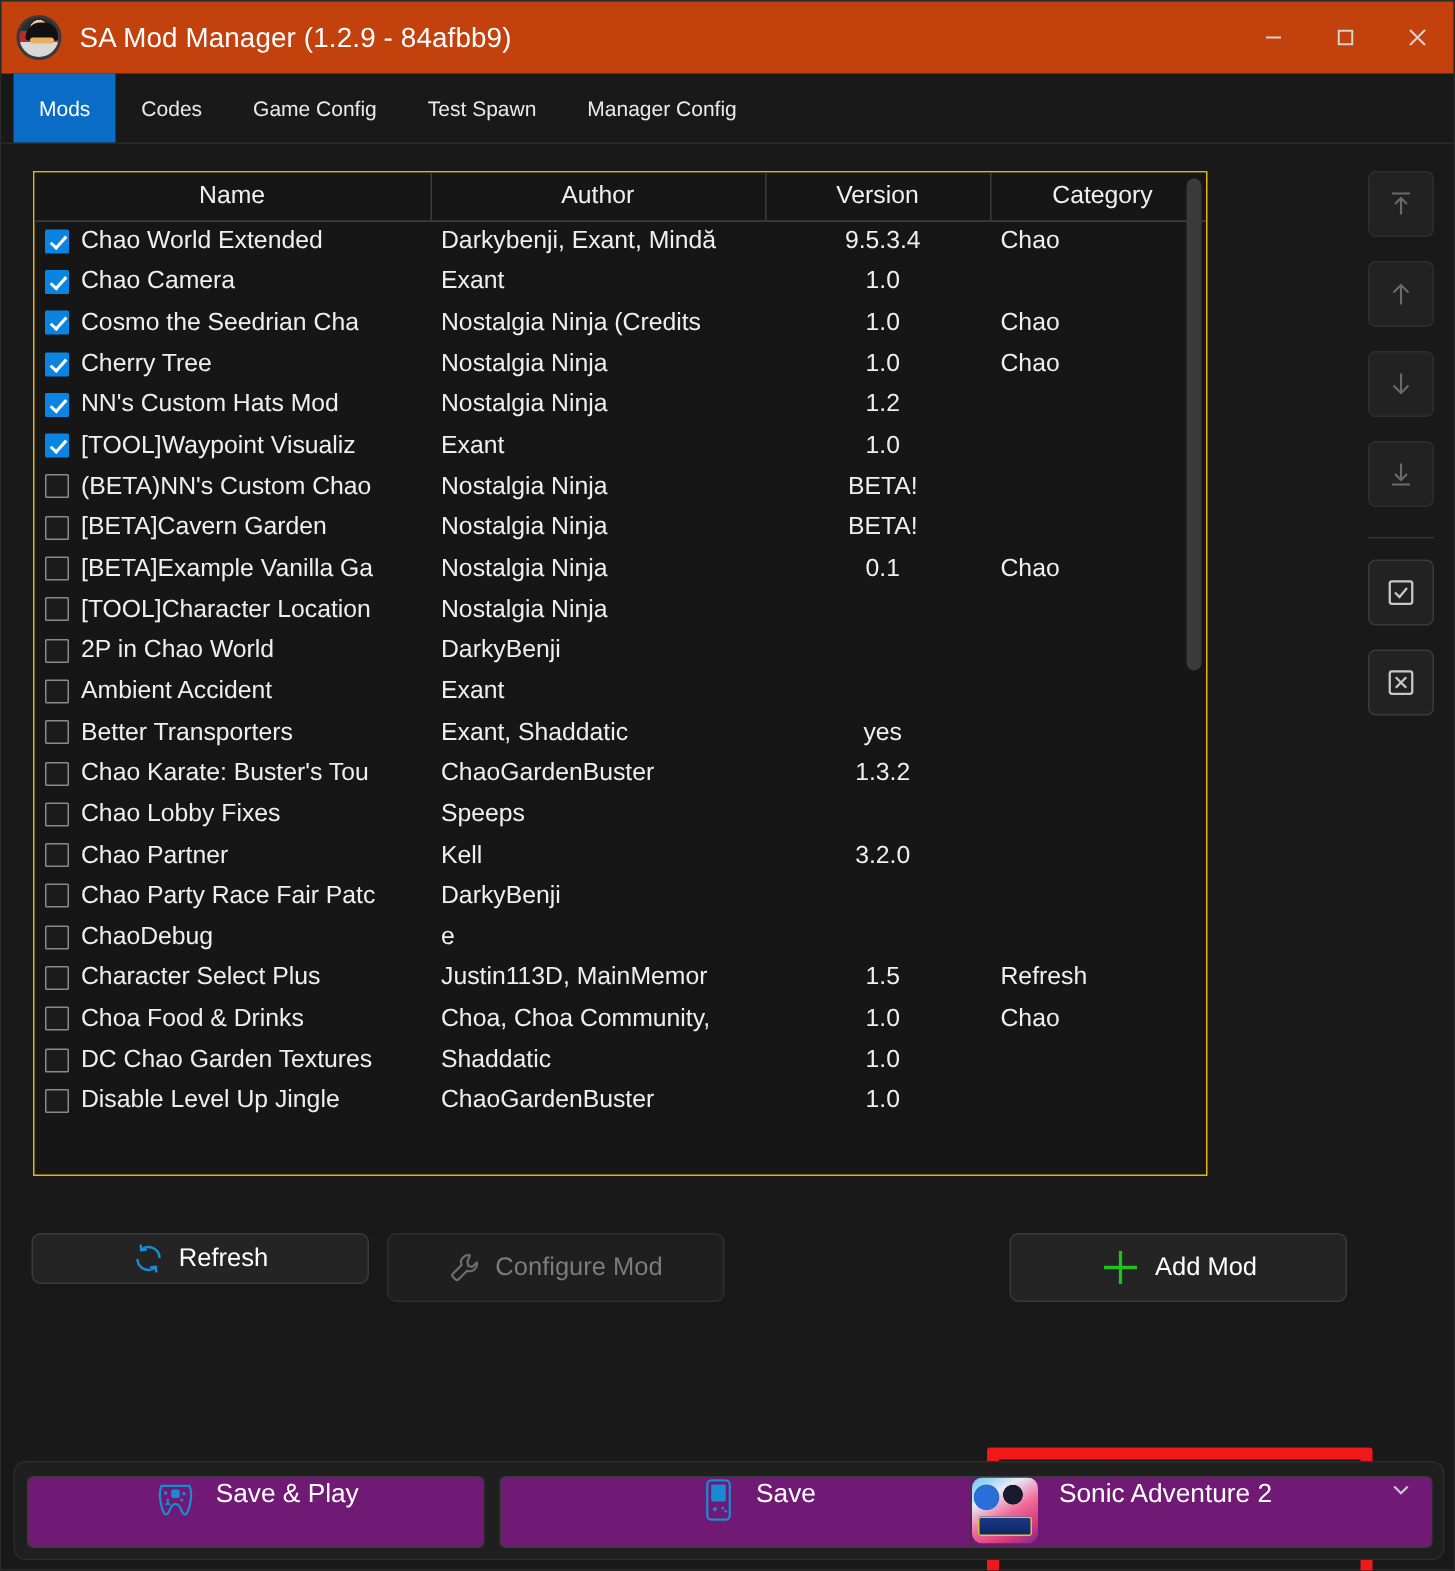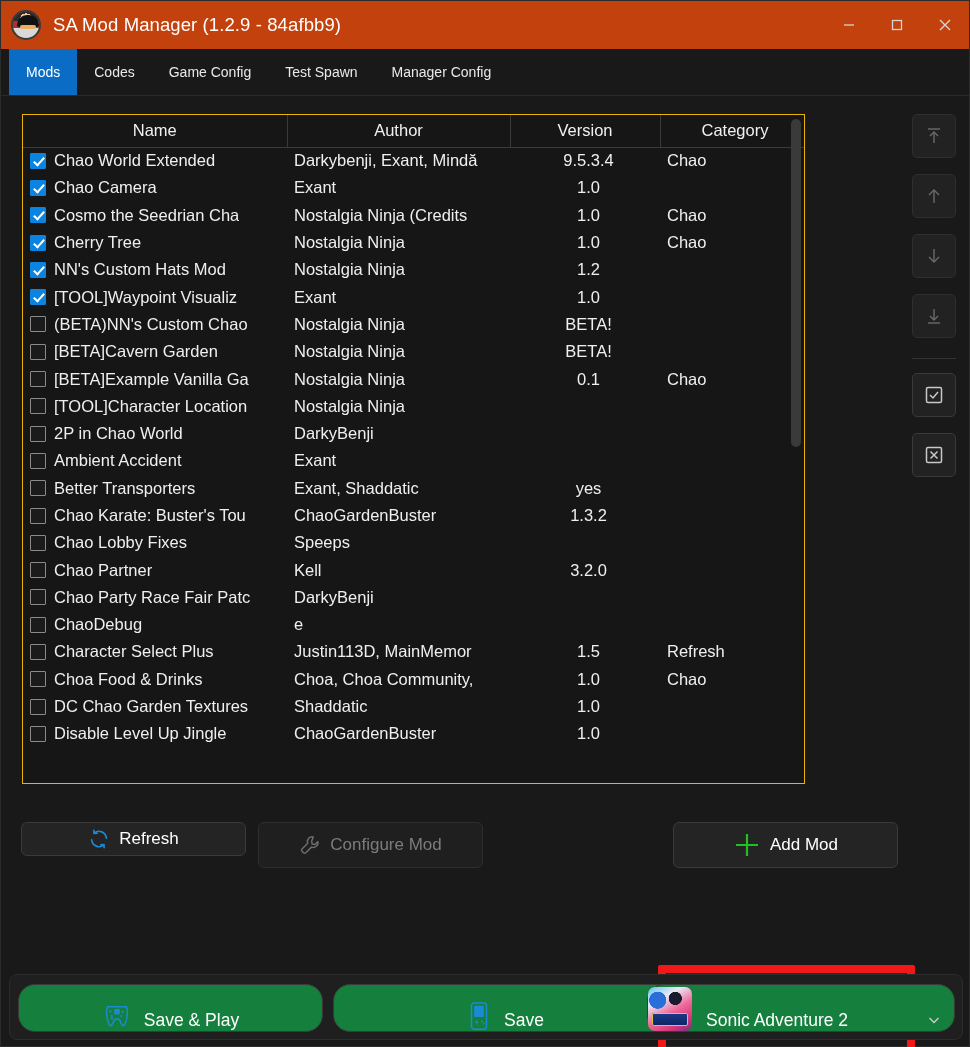--- a/index.html
+++ b/index.html
@@ -210,23 +210,23 @@
     left: 8px; bottom: 6px;
     width: 954px; height: 66px;
     background: #1f1f1f;
     border: 1px solid #2c2c2c;
     border-radius: 8px;
   }
   .bbtn {
     position: absolute;
     top: 9px; height: 48px;
     border: 1px solid #3a3a3a;
-    border-radius: 17px;
-    background: #15803d;
-    display: flex; align-items: flex-end; justify-content: center;
+    border-radius: 4px;
+    background: #701a75;
+    display: flex; align-items: flex-start; justify-content: center;
     color: #ffffff; font-size: 17.5px; gap: 12px;
   }
   #bb-saveplay { left: 8px;  width: 305px; }
   #bb-save     { left: 323px; width: 344px; }
   #bb-game {
     left: 637px; width: 308px;
     justify-content: flex-start; 
     gap: 14px;
   }
   .game-icon {

